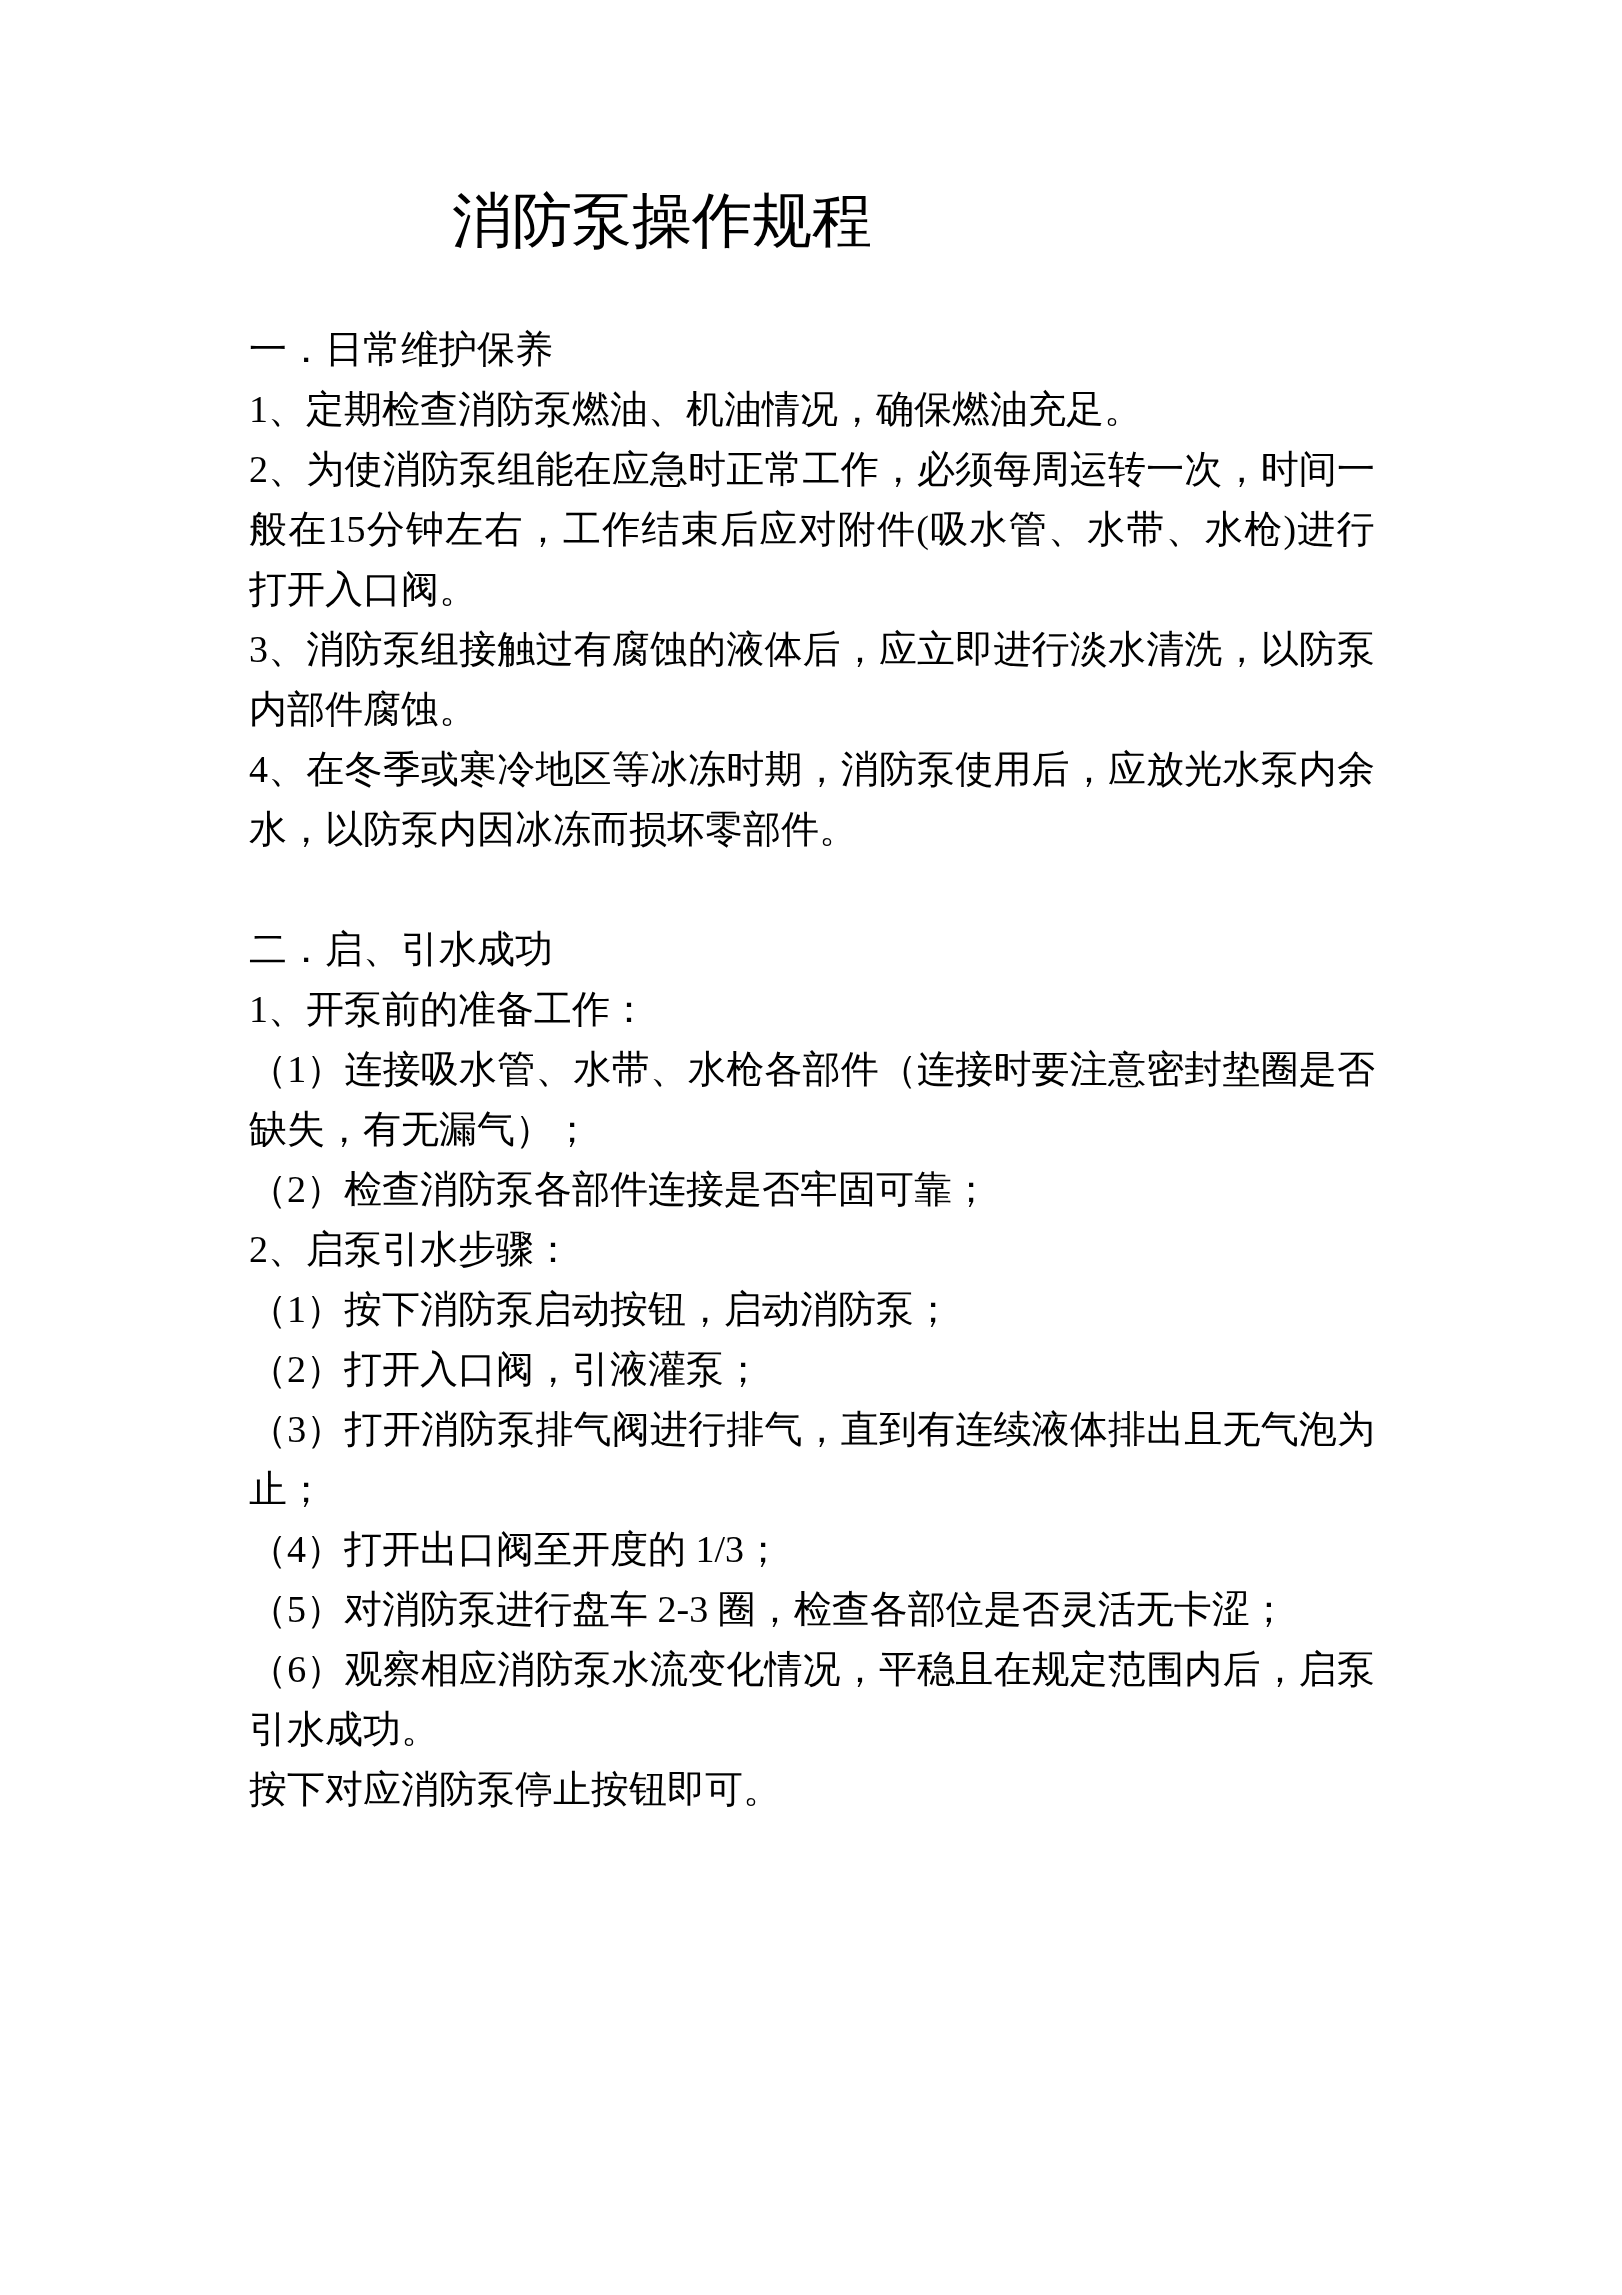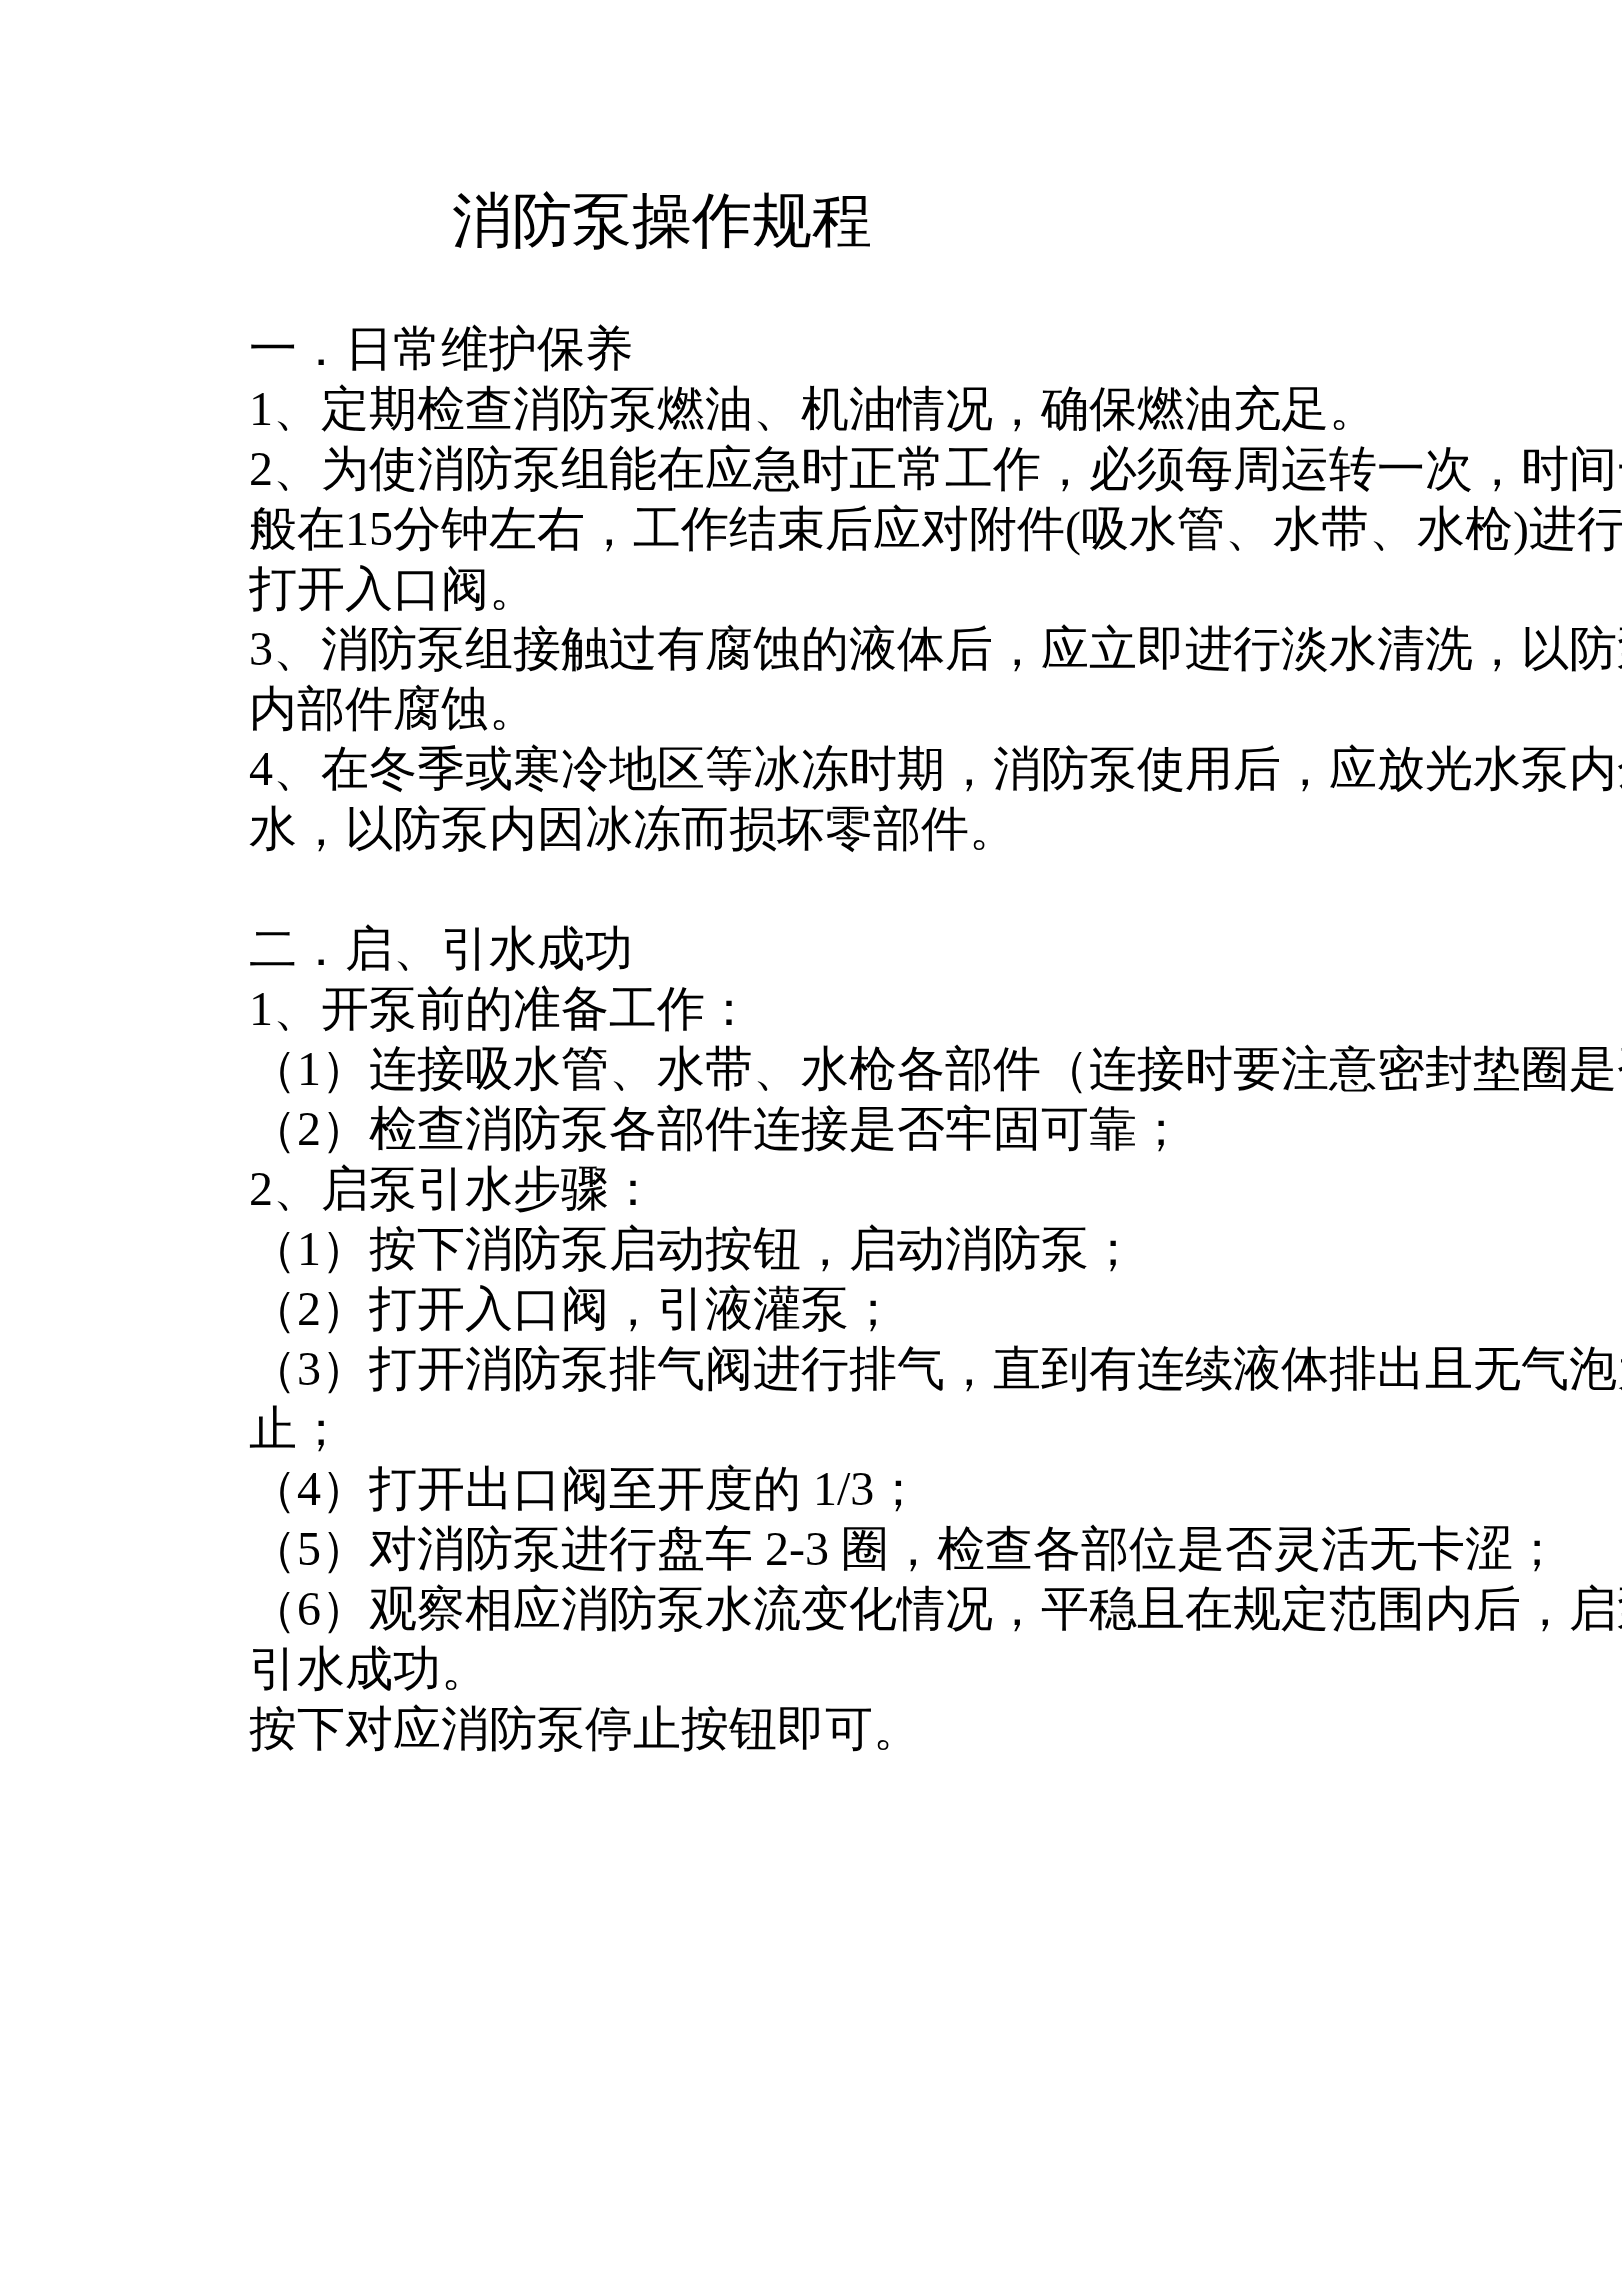--- a/index.html
+++ b/index.html
@@ -29,21 +29,21 @@
   }
   .doc-body {
     position: absolute;
     left: 249px;
     top: 319px;
     width: 1126px;
   }
   .line {
     height: 60px;
     line-height: 60px;
-    font-size: 48px;
+    font-size: 38px;
     white-space: pre;
     text-align: left;
   }
   .line.justify {
     display: flex;
     justify-content: space-between;
   }
   .line.justify span {
     white-space: pre;
   }
@@ -60,20 +60,21 @@
     <div class="line justify"><span>般</span><span>在</span><span>15</span><span>分</span><span>钟</span><span>左</span><span>右</span><span>，</span><span>工</span><span>作</span><span>结</span><span>束</span><span>后</span><span>应</span><span>对</span><span>附</span><span>件</span><span>(</span><span>吸</span><span>水</span><span>管</span><span>、</span><span>水</span><span>带</span><span>、</span><span>水</span><span>枪</span><span>)</span><span>进</span><span>行</span></div>
     <div class="line">打开入口阀。</div>
     <div class="line justify"><span>3</span><span>、</span><span>消</span><span>防</span><span>泵</span><span>组</span><span>接</span><span>触</span><span>过</span><span>有</span><span>腐</span><span>蚀</span><span>的</span><span>液</span><span>体</span><span>后</span><span>，</span><span>应</span><span>立</span><span>即</span><span>进</span><span>行</span><span>淡</span><span>水</span><span>清</span><span>洗</span><span>，</span><span>以</span><span>防</span><span>泵</span></div>
     <div class="line">内部件腐蚀。</div>
     <div class="line justify"><span>4</span><span>、</span><span>在</span><span>冬</span><span>季</span><span>或</span><span>寒</span><span>冷</span><span>地</span><span>区</span><span>等</span><span>冰</span><span>冻</span><span>时</span><span>期</span><span>，</span><span>消</span><span>防</span><span>泵</span><span>使</span><span>用</span><span>后</span><span>，</span><span>应</span><span>放</span><span>光</span><span>水</span><span>泵</span><span>内</span><span>余</span></div>
     <div class="line">水，以防泵内因冰冻而损坏零部件。</div>
     <div class="line"></div>
     <div class="line">二．启、引水成功</div>
     <div class="line">1、开泵前的准备工作：</div>
     <div class="line justify"><span>（</span><span>1</span><span>）</span><span>连</span><span>接</span><span>吸</span><span>水</span><span>管</span><span>、</span><span>水</span><span>带</span><span>、</span><span>水</span><span>枪</span><span>各</span><span>部</span><span>件</span><span>（</span><span>连</span><span>接</span><span>时</span><span>要</span><span>注</span><span>意</span><span>密</span><span>封</span><span>垫</span><span>圈</span><span>是</span><span>否</span></div>
+    <div class="line">缺失，有无漏气）；</div>
     <div class="line">（2）检查消防泵各部件连接是否牢固可靠；</div>
     <div class="line">2、启泵引水步骤：</div>
     <div class="line">（1）按下消防泵启动按钮，启动消防泵；</div>
     <div class="line">（2）打开入口阀，引液灌泵；</div>
     <div class="line justify"><span>（</span><span>3</span><span>）</span><span>打</span><span>开</span><span>消</span><span>防</span><span>泵</span><span>排</span><span>气</span><span>阀</span><span>进</span><span>行</span><span>排</span><span>气</span><span>，</span><span>直</span><span>到</span><span>有</span><span>连</span><span>续</span><span>液</span><span>体</span><span>排</span><span>出</span><span>且</span><span>无</span><span>气</span><span>泡</span><span>为</span></div>
     <div class="line">止；</div>
     <div class="line">（4）打开出口阀至开度的 1/3；</div>
     <div class="line">（5）对消防泵进行盘车 2-3 圈，检查各部位是否灵活无卡涩；</div>
     <div class="line justify"><span>（</span><span>6</span><span>）</span><span>观</span><span>察</span><span>相</span><span>应</span><span>消</span><span>防</span><span>泵</span><span>水</span><span>流</span><span>变</span><span>化</span><span>情</span><span>况</span><span>，</span><span>平</span><span>稳</span><span>且</span><span>在</span><span>规</span><span>定</span><span>范</span><span>围</span><span>内</span><span>后</span><span>，</span><span>启</span><span>泵</span></div>
     <div class="line">引水成功。</div>

